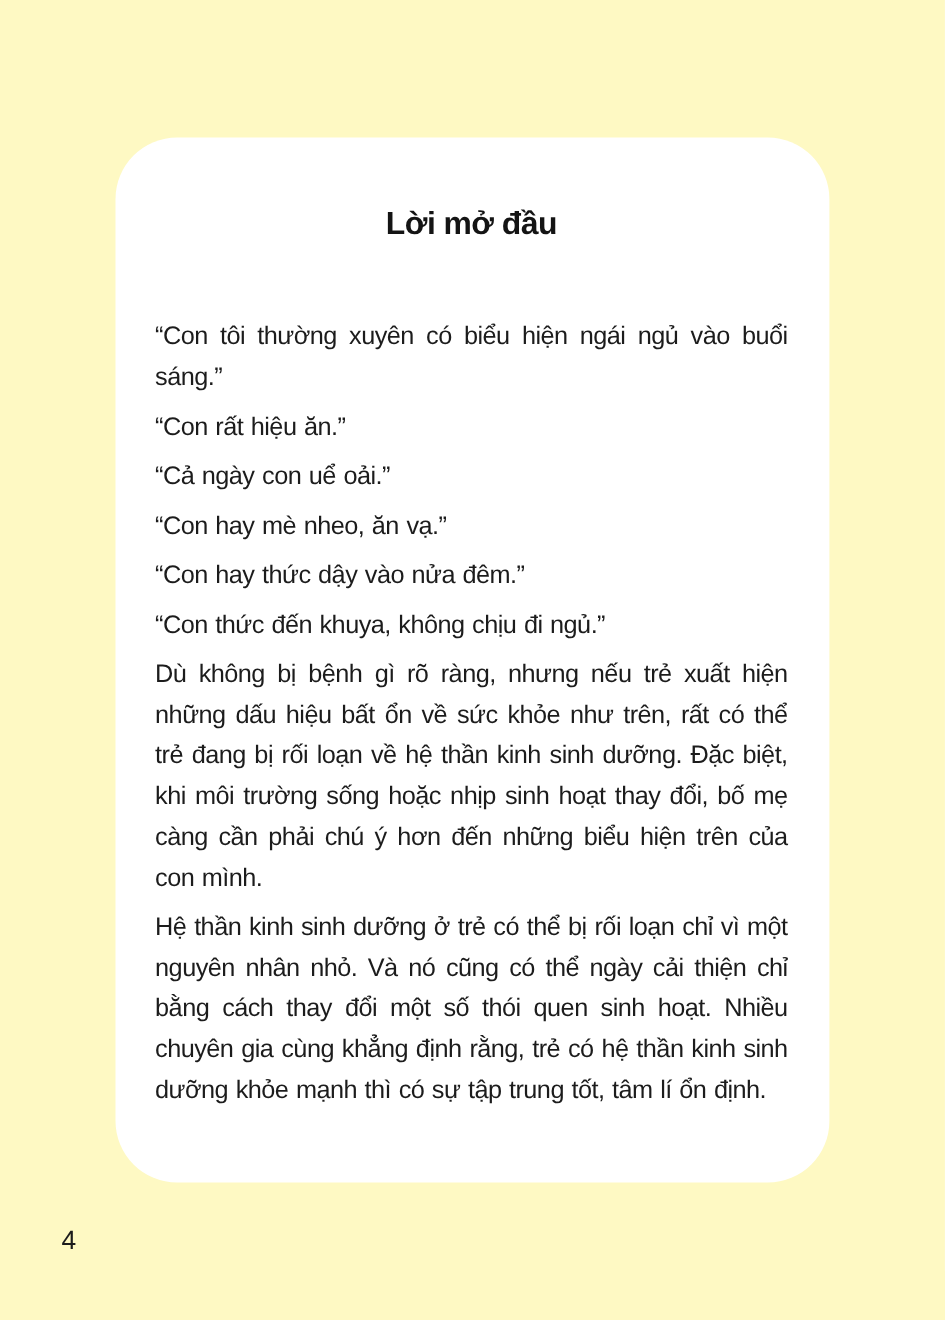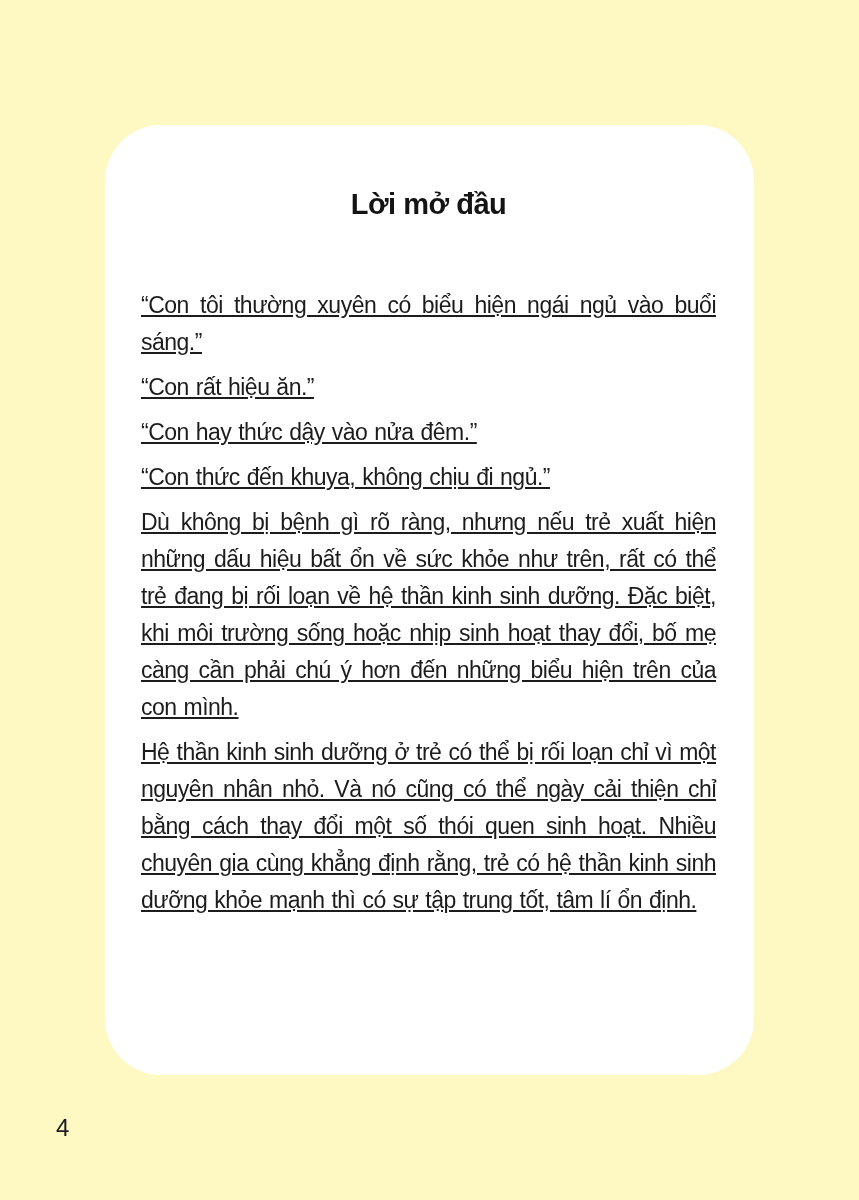--- a/index.html
+++ b/index.html
@@ -41,21 +41,20 @@
   }
 
   .quote, .para {
     font-size: 23px;
     letter-spacing: -0.5px;
     word-spacing: 1px;
     color: #1c1c1c;
     line-height: 37px;
     text-align: justify;
     margin-bottom: 8px;
-    text-decoration: underline;
   }
 
   .page-number {
     position: absolute;
     left: 56px;
     top: 1113px;
     font-size: 24px;
     color: #1c1c1c;
     line-height: 30px;
   }
@@ -66,21 +65,23 @@
 <div class="page">
 
   <div class="card">
 
     <h1 class="title">Lời mở đầu</h1>
 
     <p class="quote">“Con tôi thường xuyên có biểu hiện ngái ngủ vào buổi sáng.”</p>
 
     <p class="quote">“Con rất hiệu ăn.”</p>
 
+    <p class="quote">“Cả ngày con uể oải.”</p>
 
+    <p class="quote">“Con hay mè nheo, ăn vạ.”</p>
 
     <p class="quote">“Con hay thức dậy vào nửa đêm.”</p>
 
     <p class="quote">“Con thức đến khuya, không chịu đi ngủ.”</p>
 
     <p class="para">Dù không bị bệnh gì rõ ràng, nhưng nếu trẻ xuất hiện những dấu hiệu bất ổn về sức khỏe như trên, rất có thể trẻ đang bị rối loạn về hệ thần kinh sinh dưỡng. Đặc biệt, khi môi trường sống hoặc nhịp sinh hoạt thay đổi, bố mẹ càng cần phải chú ý hơn đến những biểu hiện trên của con mình.</p>
 
     <p class="para">Hệ thần kinh sinh dưỡng ở trẻ có thể bị rối loạn chỉ vì một nguyên nhân nhỏ. Và nó cũng có thể ngày cải thiện chỉ bằng cách thay đổi một số thói quen sinh hoạt. Nhiều chuyên gia cùng khẳng định rằng, trẻ có hệ thần kinh sinh dưỡng khỏe mạnh thì có sự tập trung tốt, tâm lí ổn định.</p>
 
   </div>

